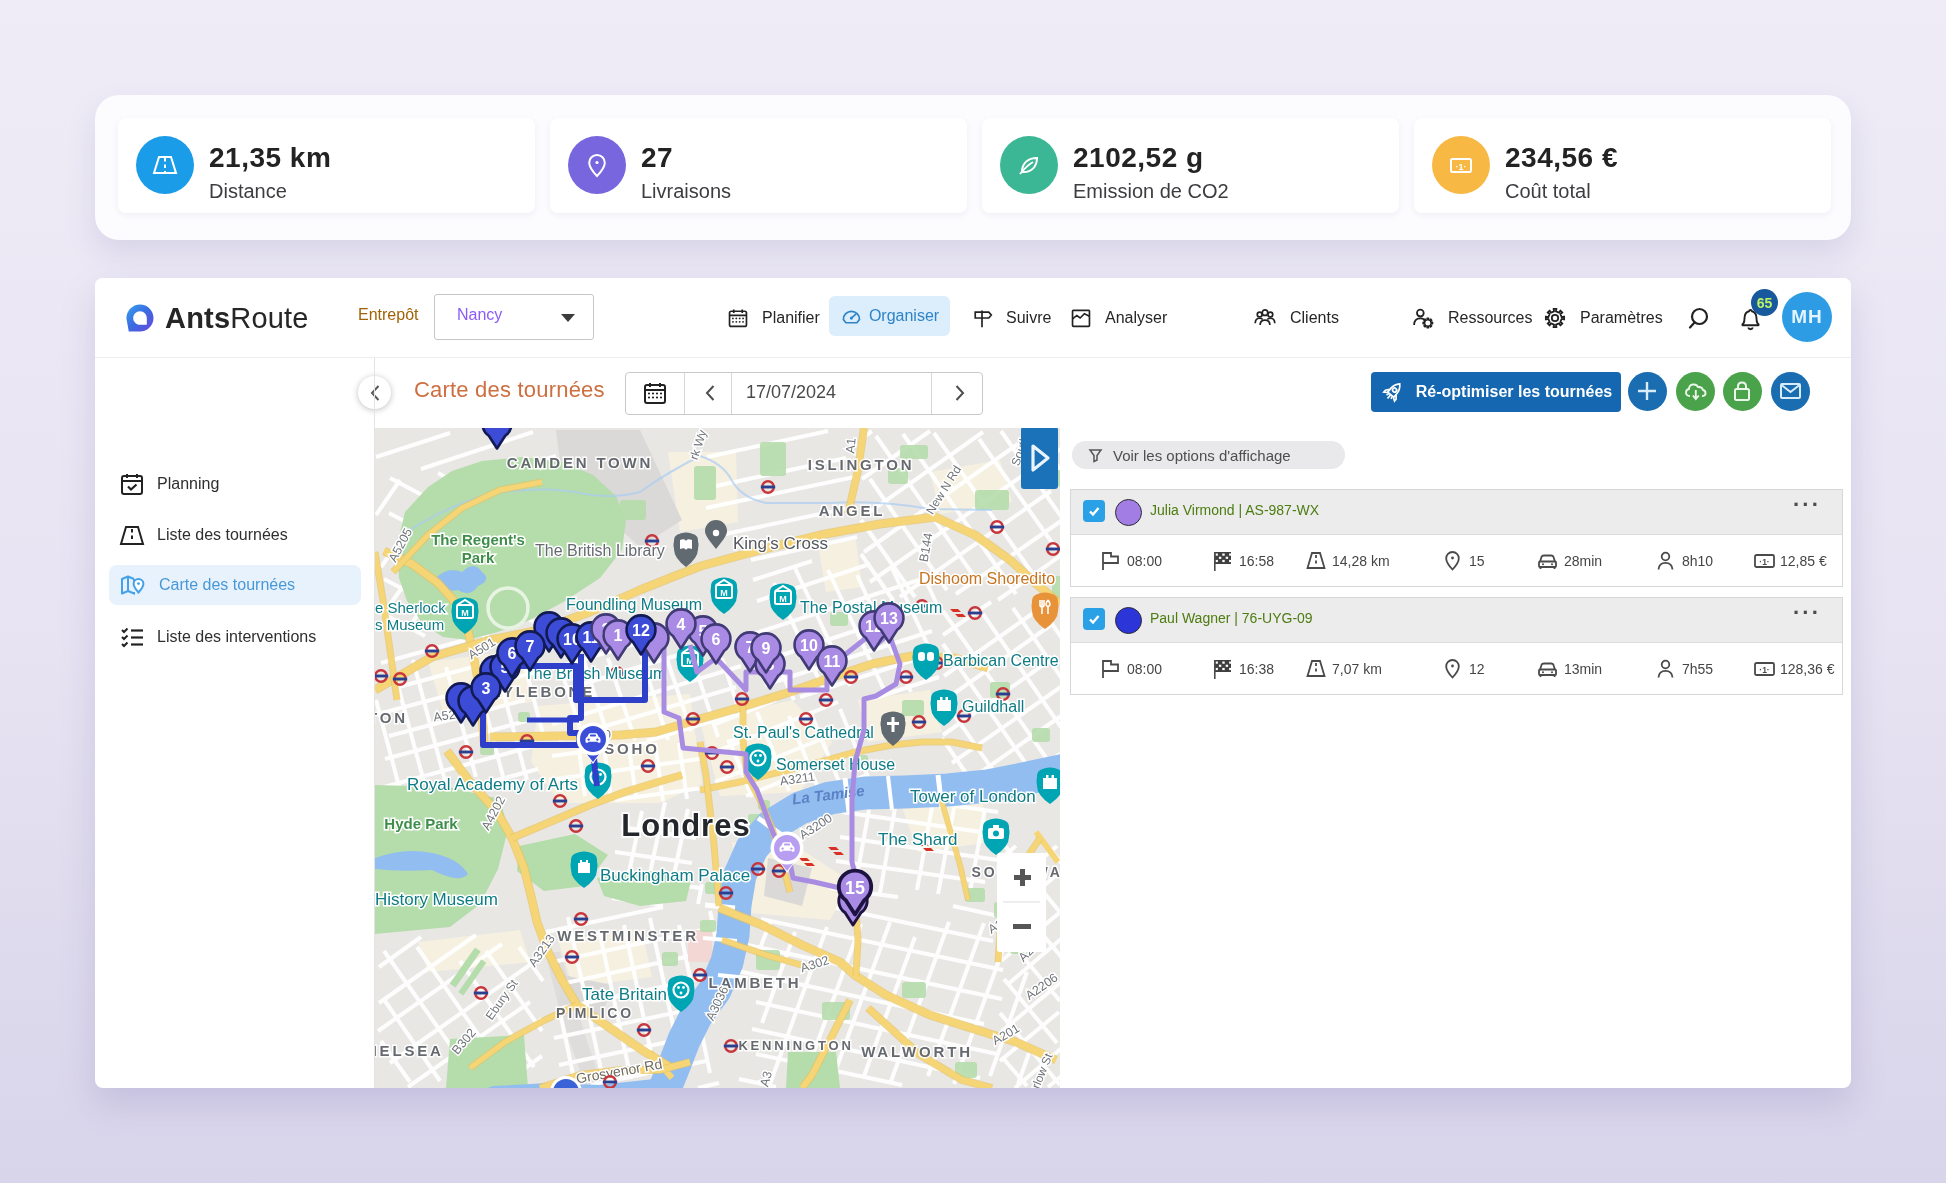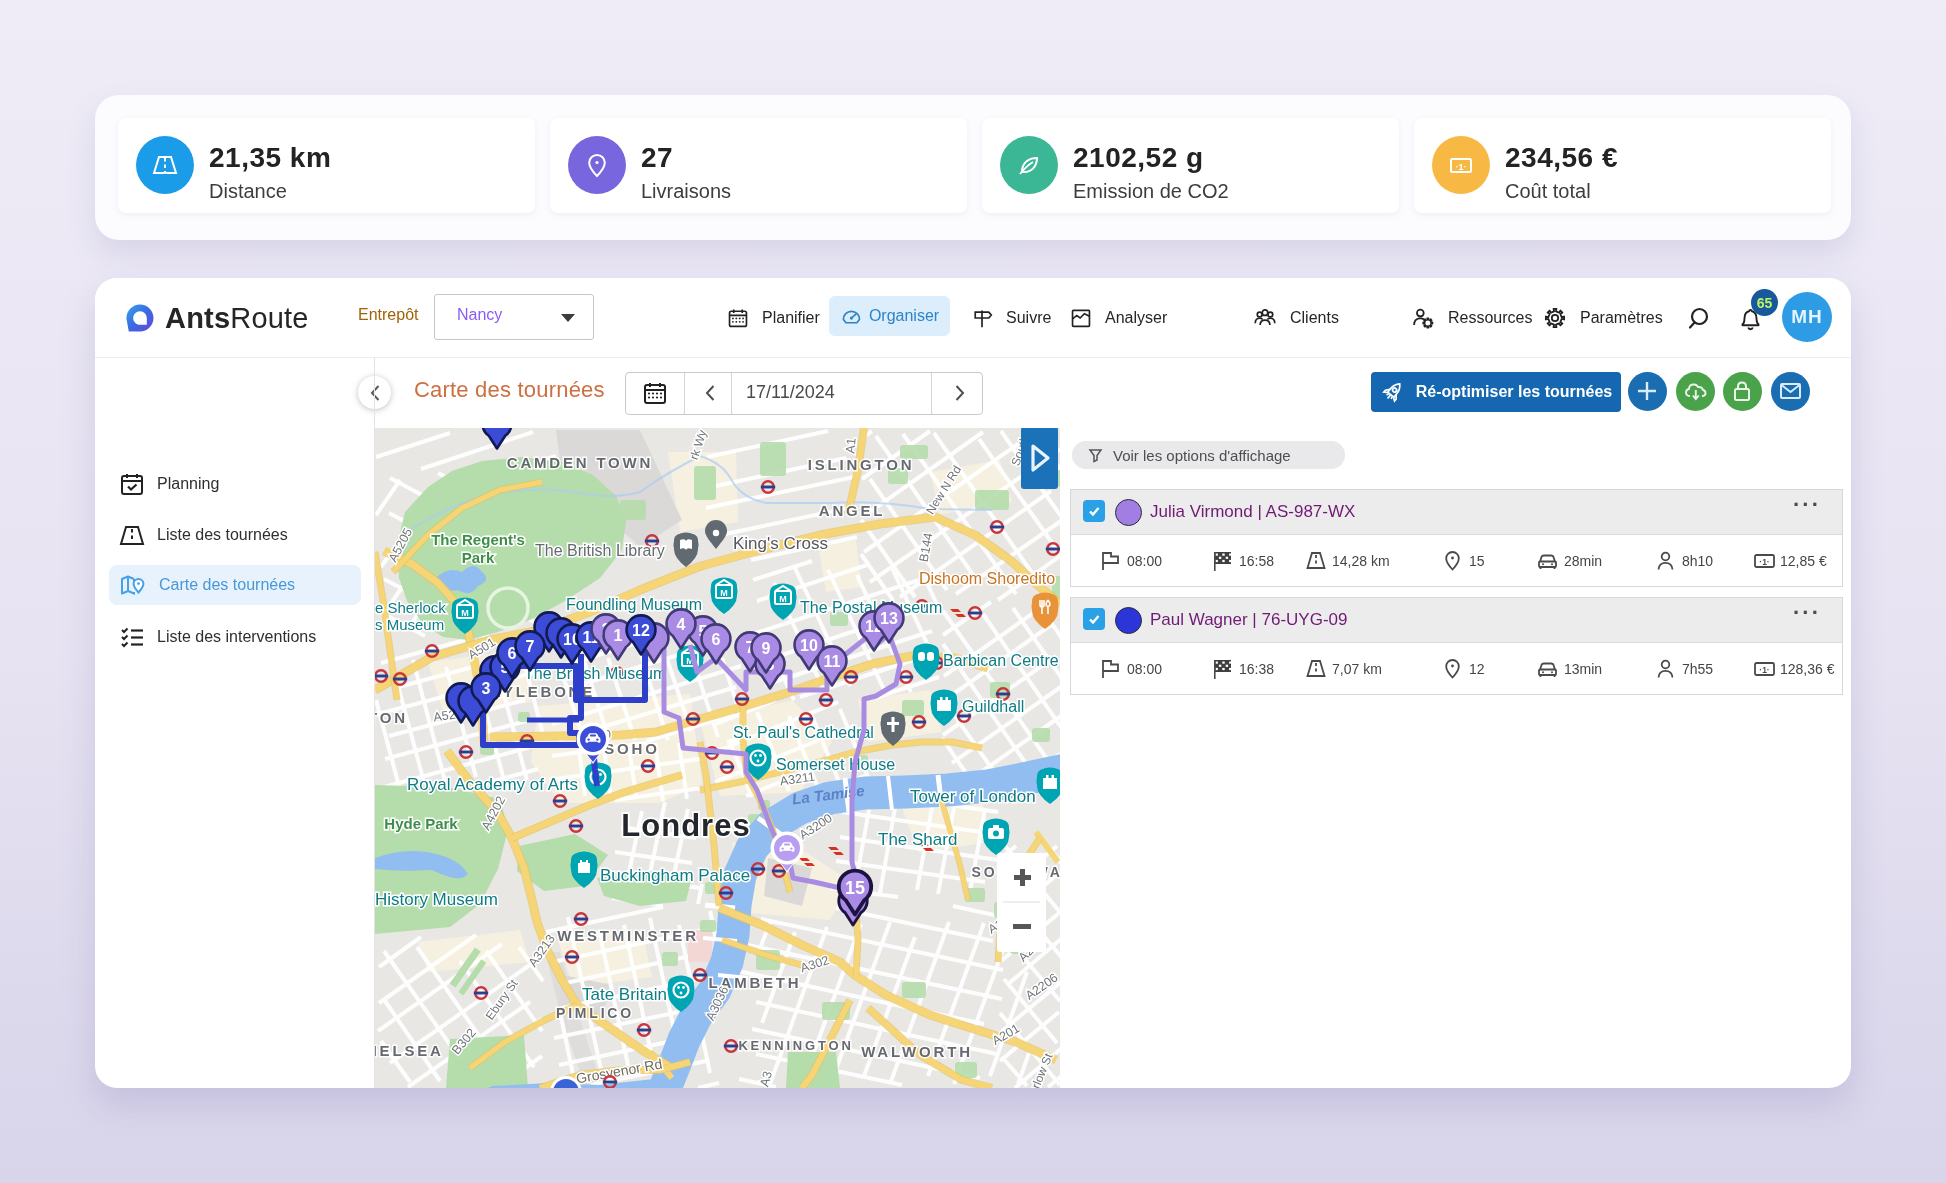--- a/index.html
+++ b/index.html
@@ -1,21 +1,21 @@
 <!DOCTYPE html>
 <html><head><meta charset="utf-8"><title>AntsRoute</title><style>
 html,body{margin:0;padding:0;}
 body{width:1946px;height:1183px;font-family:"Liberation Sans",sans-serif;background:linear-gradient(180deg,#efecf7 0%,#e7e3f2 55%,#d8d4ea 100%);position:relative;overflow:hidden;}
 .abs{position:absolute;}
 .topwrap{left:95px;top:95px;width:1756px;height:145px;background:#fcfbfd;border-radius:24px;box-shadow:0 14px 28px rgba(130,120,180,.18);}
 .scard{top:118px;height:95px;width:417px;background:#fff;border-radius:8px;box-shadow:0 2px 6px rgba(140,130,190,.10);}
 .scircle{position:absolute;left:18px;top:18px;width:58px;height:58px;border-radius:50%;display:flex;align-items:center;justify-content:center;}
 .stitle{position:absolute;left:91px;top:24px;font-size:28px;font-weight:700;color:#232323;letter-spacing:.5px;}
 .ssub{position:absolute;left:91px;top:62px;font-size:20px;color:#3c3d40;}
-.panel{left:95px;top:278px;width:1756px;height:810px;background:#fff;border-radius:22px;box-shadow:0 16px 34px rgba(120,110,175,.22);overflow:hidden;}
+.panel{left:95px;top:278px;width:1756px;height:810px;background:#fff;border-radius:8px;box-shadow:0 16px 34px rgba(120,110,175,.22);overflow:hidden;}
 .navbar{position:absolute;left:0;top:0;width:100%;height:79px;background:#fff;border-bottom:1px solid #ededed;}
 .nlogo{position:absolute;left:28px;top:22px;height:36px;display:flex;align-items:center;}
 .nlogotxt{font-size:29px;color:#262626;margin-left:8px;letter-spacing:.2px;}
 .lbl{position:absolute;font-size:16px;color:#a16207;}
 .select{position:absolute;left:339px;top:16px;width:158px;height:44px;border:1px solid #c6c6c6;border-radius:3px;background:#fff;}
 .select span{position:absolute;left:22px;top:11px;font-size:16px;color:#8b5cf6;}
 .caret{position:absolute;right:18px;top:19px;width:0;height:0;border-left:7px solid transparent;border-right:7px solid transparent;border-top:8px solid #3c3c3c;}
 .tab{position:absolute;top:0px;height:79px;display:flex;align-items:center;font-size:16px;color:#262626;}
 .tab svg{margin-right:6px;}
 .tabsel{position:absolute;left:734px;top:18px;width:121px;height:40px;background:#dcedfb;border-radius:6px;display:flex;align-items:center;justify-content:center;font-size:16px;color:#2d84c8;font-weight:500;}
@@ -26,21 +26,21 @@
 .datectl{position:absolute;left:530px;top:14px;width:356px;height:41px;border:1px solid #c9c9c9;border-radius:4px;background:#fff;}
 .datectl .sep{position:absolute;top:0;width:1px;height:41px;background:#d6d6d6;}
 .reopt{position:absolute;left:1276px;top:14px;width:250px;height:40px;background:#1467b0;border-radius:4px;color:#fff;font-size:16px;font-weight:700;display:flex;align-items:center;justify-content:center;white-space:nowrap;}
 .cbtn{position:absolute;top:14px;width:39px;height:39px;border-radius:50%;display:flex;align-items:center;justify-content:center;}
 .sideitem{position:absolute;left:14px;width:252px;height:40px;display:flex;align-items:center;font-size:16px;color:#2f2f30;}
 .sideitem svg{margin:0 12px 0 10px;}
 .sidesel{background:#e7f2fd;border-radius:8px;color:#4898d8;}
 .rchip{position:absolute;left:977px;top:163px;width:273px;height:28px;background:#e9e8ea;border-radius:14px;display:flex;align-items:center;font-size:15px;color:#4e4e4e;}
 .rcard{position:absolute;left:975px;width:771px;background:#fff;border:1px solid #d7d7d7;}
 .rhead{position:relative;width:100%;height:44px;background:#ececec;border-bottom:1px solid #dcdcdc;}
-.rname{position:absolute;left:79px;top:12px;font-size:17px;color:#701a75;}
+.rname{position:absolute;left:79px;top:12px;font-size:14px;color:#4d7c0f;}
 .dots{position:absolute;left:722px;top:2px;font-size:22px;color:#4b4b4b;letter-spacing:2px;font-weight:700;}
 .chk{position:absolute;left:12px;top:10px;width:22px;height:22px;background:#2aa0e6;border-radius:4px;display:flex;align-items:center;justify-content:center;}
 .rcircle{position:absolute;left:44px;top:9px;width:25px;height:25px;border-radius:50%;border:1.6px solid #2b2b33;}
 .stat{position:absolute;top:0;height:53px;display:flex;align-items:center;font-size:14px;color:#454545;}
 .stat svg{margin-right:5px;}
 </style></head><body>
 <div class="abs topwrap"></div>
 <div class="abs scard" style="left:118px;">
     <div class="scircle" style="background:#1b9ce8;">
       <svg width="28" height="28" viewBox="0 0 28 28" style="">
@@ -196,21 +196,21 @@
             <circle cx="7" cy="17.5" r="1.1" fill="#222"></circle>
             <circle cx="11" cy="17.5" r="1.1" fill="#222"></circle>
             <circle cx="15" cy="17.5" r="1.1" fill="#222"></circle>
             <circle cx="19" cy="17.5" r="1.1" fill="#222"></circle>
           </svg></div>
         <div class="sep" style="left:58px;"></div>
         <div class="abs" style="left:78px;top:11px;"><svg width="12" height="18" viewBox="0 0 12 18">
             <path d="M9.5,2 L3,9 L9.5,16" fill="none" stroke="#4f4f4f" stroke-width="2"></path>
           </svg></div>
         <div class="sep" style="left:105px;"></div>
-        <div class="abs" style="left:120px;top:9px;font-size:18px;color:#4a4a4a;">17/11/2024</div>
+        <div class="abs" style="left:120px;top:9px;font-size:18px;color:#4a4a4a;">17/07/2024</div>
         <div class="sep" style="left:305px;"></div>
         <div class="abs" style="left:328px;top:11px;"><svg width="12" height="18" viewBox="0 0 12 18">
             <path d="M2.5,2 L9,9 L2.5,16" fill="none" stroke="#4f4f4f" stroke-width="2"></path>
           </svg></div>
       </div>
       <div class="reopt"><span style="display:flex;margin-right:10px;">
           <svg width="26" height="26" viewBox="0 0 26 26" style="">
             <g transform="rotate(40 13 13)" fill="none" stroke="#fff" stroke-width="1.7">
               <path d="M13,2.5 Q17,6.5 17,12 L17,16.5 L9,16.5 L9,12 Q9,6.5 13,2.5 Z"></path>
               <circle cx="13" cy="10.5" r="2"></circle>

